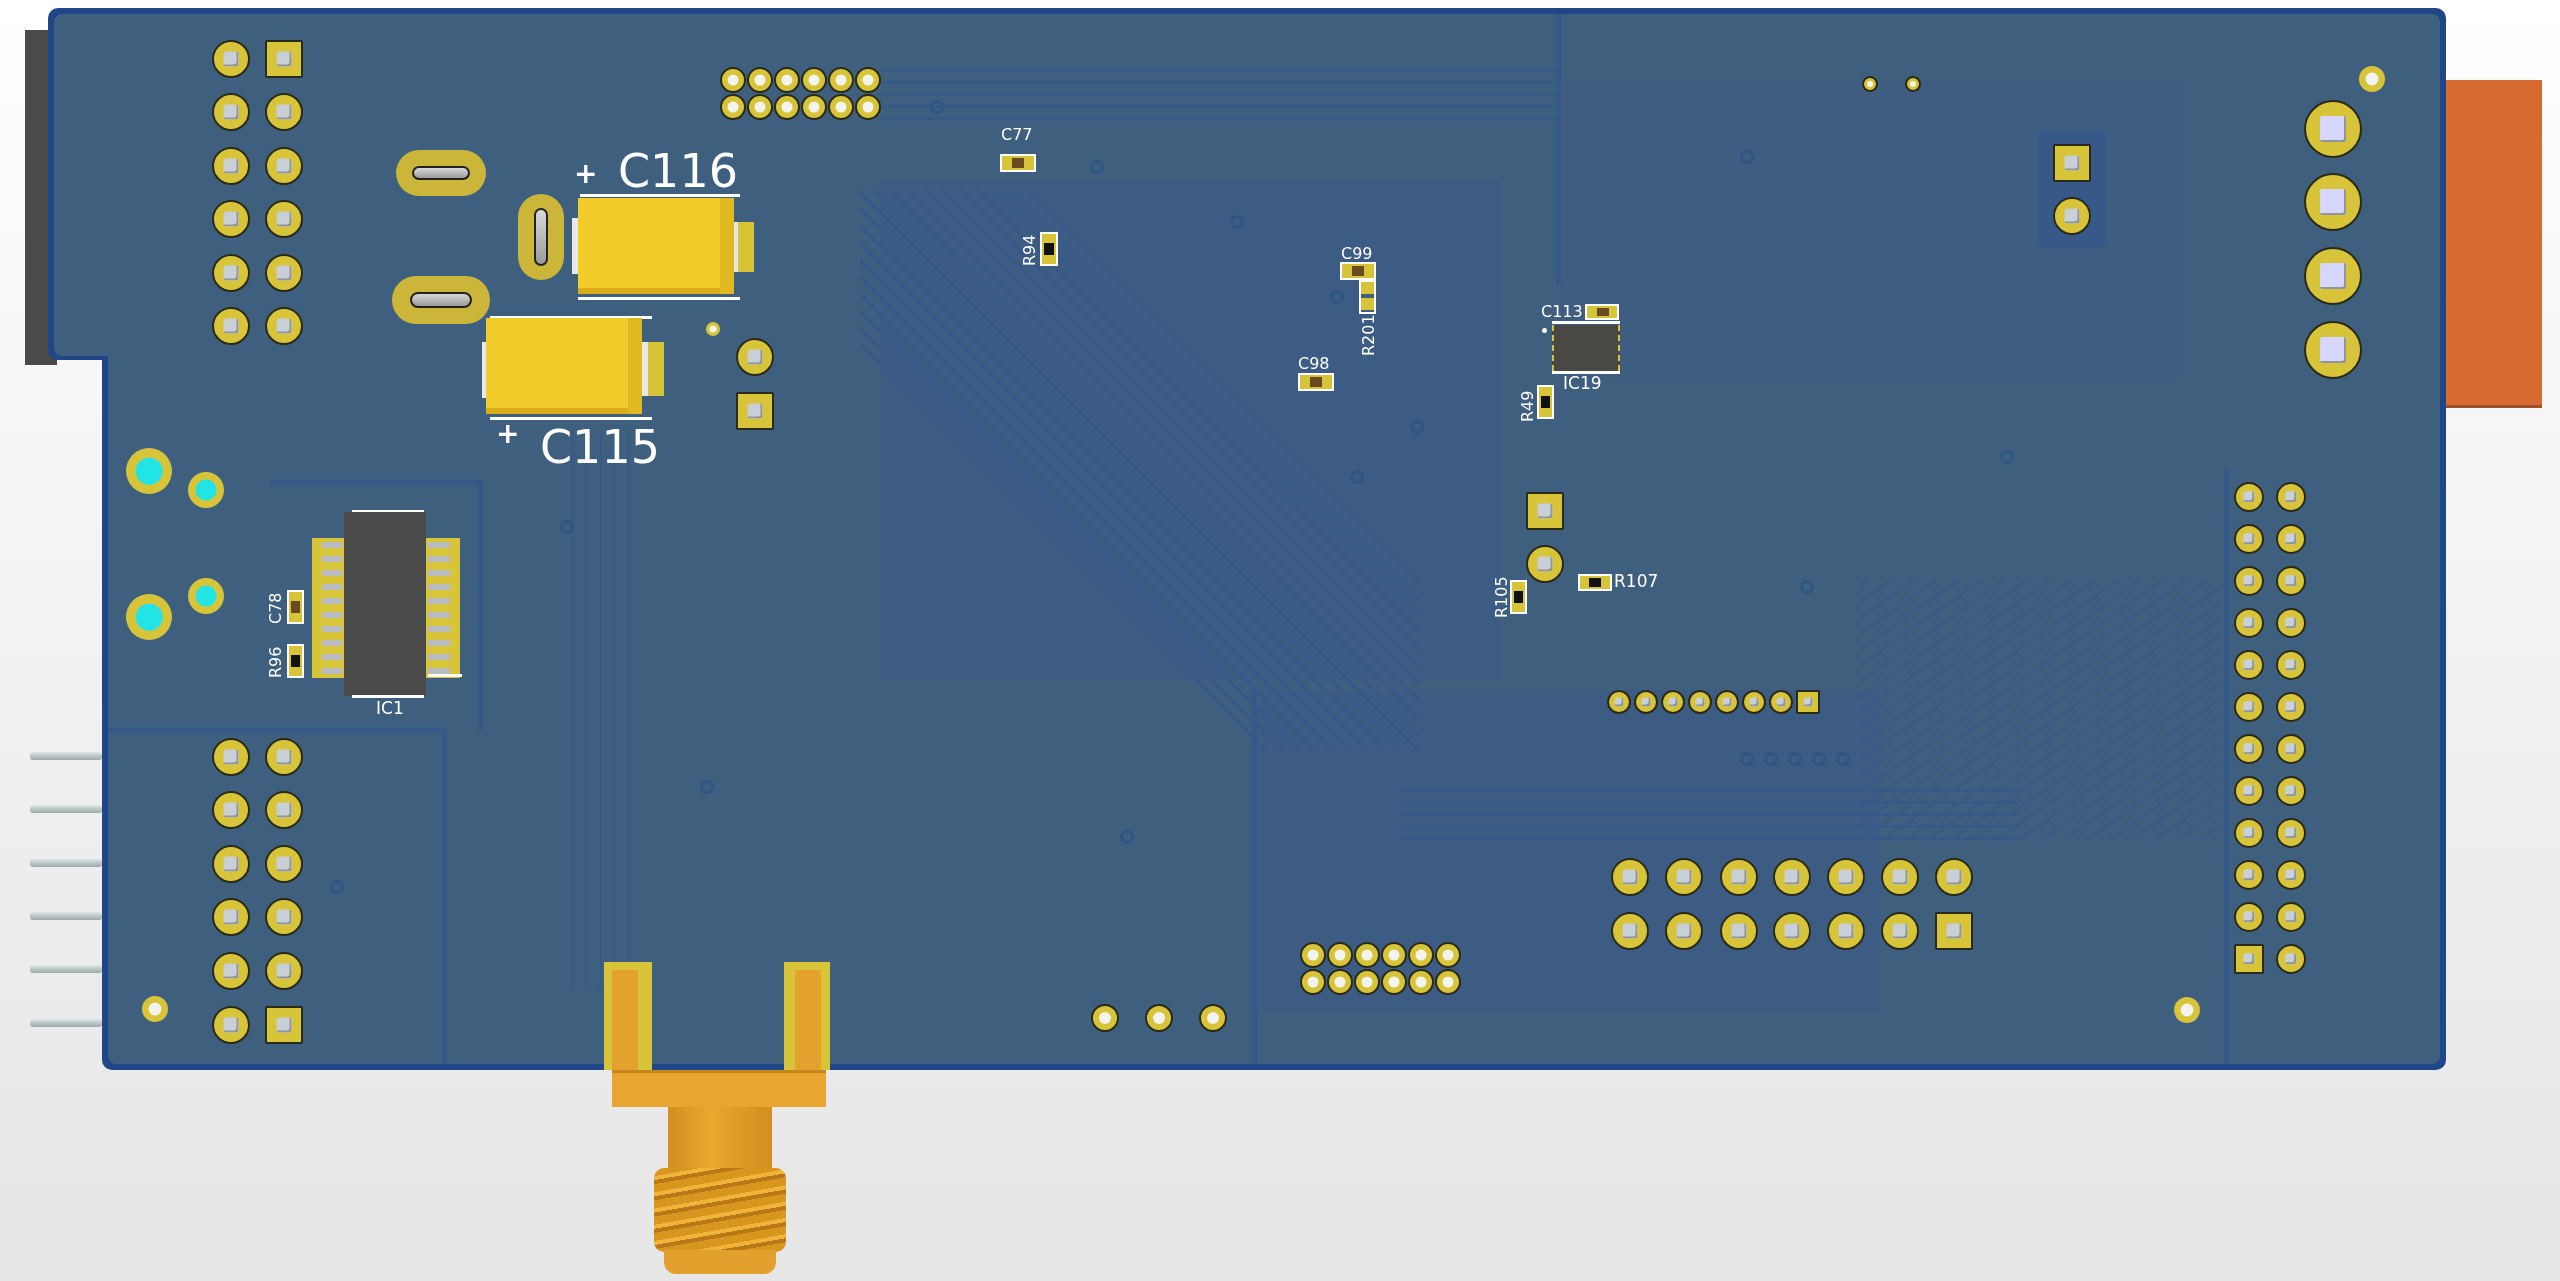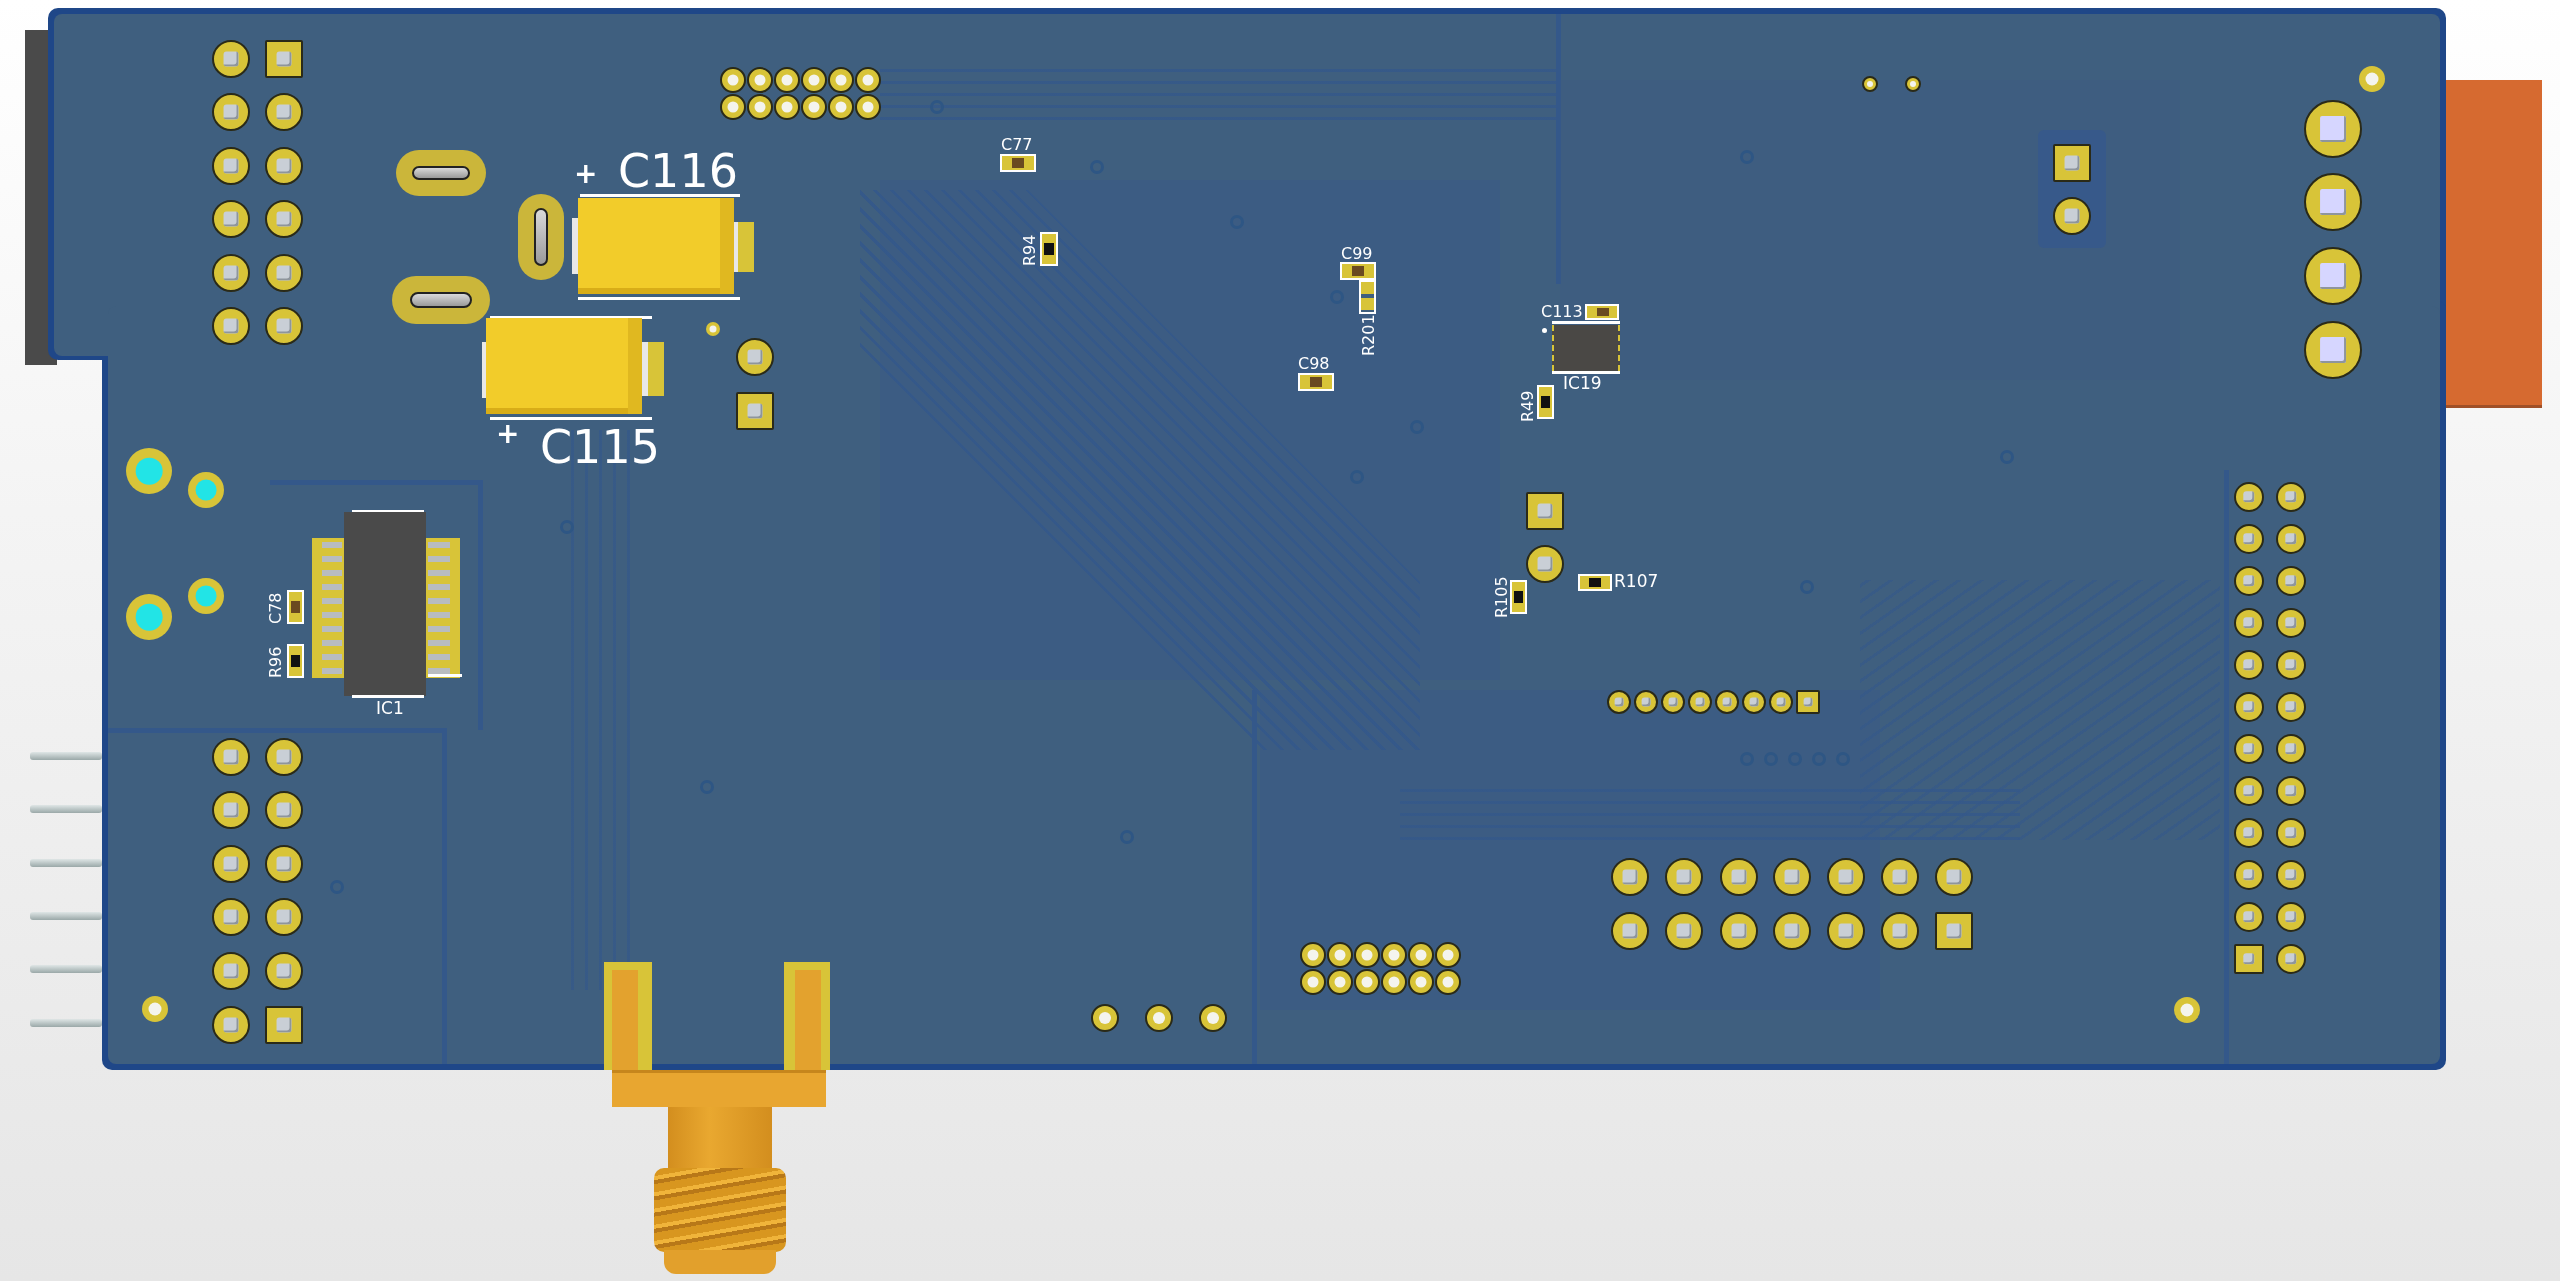--- a/index.html
+++ b/index.html
@@ -176,21 +176,21 @@
   <div class="pad hole" style="left:828px;top:67px;width:26px;height:26px;"></div>
   <div class="pad hole" style="left:855px;top:67px;width:26px;height:26px;"></div>
   <div class="pad hole" style="left:720px;top:94px;width:26px;height:26px;"></div>
   <div class="pad hole" style="left:747px;top:94px;width:26px;height:26px;"></div>
   <div class="pad hole" style="left:774px;top:94px;width:26px;height:26px;"></div>
   <div class="pad hole" style="left:801px;top:94px;width:26px;height:26px;"></div>
   <div class="pad hole" style="left:828px;top:94px;width:26px;height:26px;"></div>
   <div class="pad hole" style="left:855px;top:94px;width:26px;height:26px;"></div>
 </div>
 
-<div class="silk" style="left:1001px;top:137px;font-size:16px;">C77</div>
+<div class="silk" style="left:1001px;top:127px;font-size:16px;">C77</div>
 <div class="smd" style="left:1000px;top:154px;width:36px;height:18px;background:#d8c438;">
   <div class="body" style="left:10px;top:2px;width:12px;height:10px;background:#6a4a20;"></div>
 </div>
 
 <div class="silk rot" style="left:1022px;top:266px;font-size:16px;">R94</div>
 <div class="smd" style="left:1040px;top:232px;width:18px;height:34px;background:#d8c438;">
   <div class="body" style="left:2px;top:9px;width:10px;height:12px;background:#111;"></div>
 </div>
 
 <div class="silk" style="left:1341px;top:246px;font-size:16px;">C99</div>

